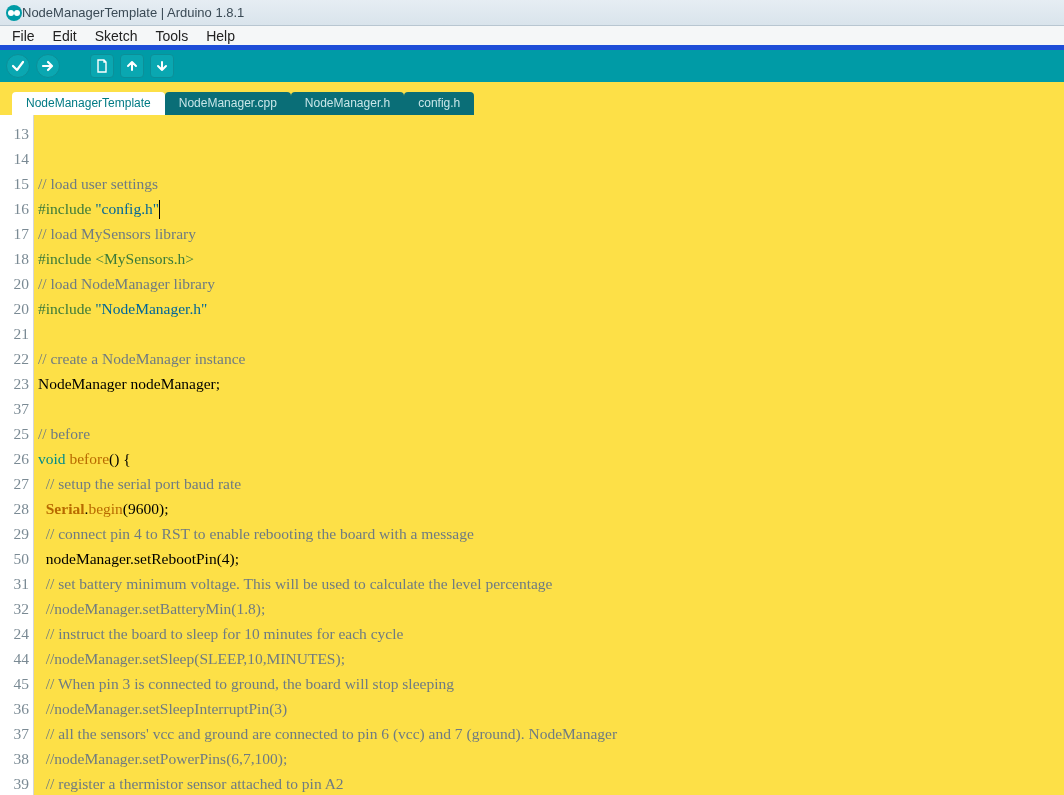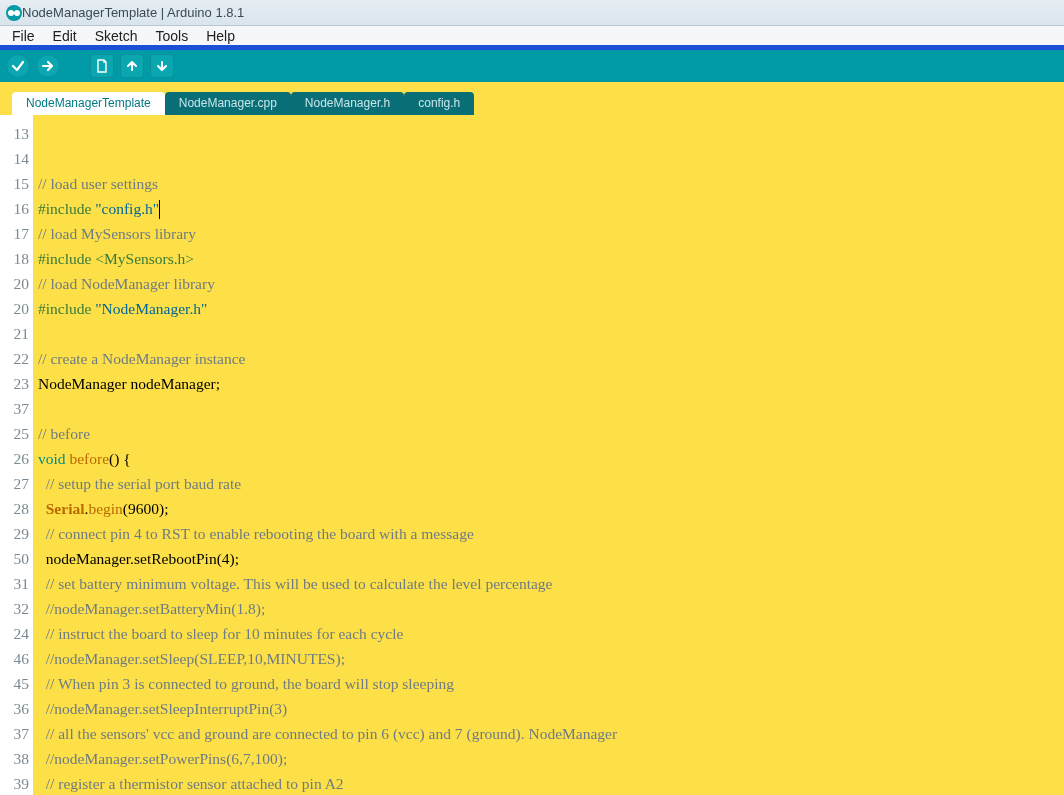--- a/index.html
+++ b/index.html
@@ -220,21 +220,21 @@
       <div>37</div>
       <div>25</div>
       <div>26</div>
       <div>27</div>
       <div>28</div>
       <div>29</div>
       <div>50</div>
       <div>31</div>
       <div>32</div>
       <div>24</div>
-      <div>46</div>
+      <div>44</div>
       <div>45</div>
       <div>36</div>
       <div>37</div>
       <div>38</div>
       <div>39</div>
     </div>
   <div class="code" id="code"><div>&nbsp;</div><div>&nbsp;</div><div><span class="c-comment">// load user settings</span></div><div><span class="c-pre">#include </span><span class="c-str">"config.h"</span><span class="cursor"></span></div><div><span class="c-comment">// load MySensors library</span></div><div><span class="c-pre">#include </span><span class="c-pre">&lt;MySensors.h&gt;</span></div><div><span class="c-comment">// load NodeManager library</span></div><div><span class="c-pre">#include </span><span class="c-str">"NodeManager.h"</span></div><div>&nbsp;</div><div><span class="c-comment">// create a NodeManager instance</span></div><div>NodeManager nodeManager;</div><div>&nbsp;</div><div><span class="c-comment">// before</span></div><div><span class="c-kw">void</span> <span class="c-fn">before</span>() {</div><div><span class="c-comment">  // setup the serial port baud rate</span></div><div>  <span class="c-type">Serial</span>.<span class="c-fn">begin</span>(9600);</div><div><span class="c-comment">  // connect pin 4 to RST to enable rebooting the board with a message</span></div><div>  nodeManager.setRebootPin(4);</div><div><span class="c-comment">  // set battery minimum voltage. This will be used to calculate the level percentage</span></div><div><span class="c-comment">  //nodeManager.setBatteryMin(1.8);</span></div><div><span class="c-comment">  // instruct the board to sleep for 10 minutes for each cycle</span></div><div><span class="c-comment">  //nodeManager.setSleep(SLEEP,10,MINUTES);</span></div><div><span class="c-comment">  // When pin 3 is connected to ground, the board will stop sleeping</span></div><div><span class="c-comment">  //nodeManager.setSleepInterruptPin(3)</span></div><div><span class="c-comment">  // all the sensors' vcc and ground are connected to pin 6 (vcc) and 7 (ground). NodeManager</span></div><div><span class="c-comment">  //nodeManager.setPowerPins(6,7,100);</span></div><div><span class="c-comment">  // register a thermistor sensor attached to pin A2</span></div></div>
 </div>
 
 </body></html>

